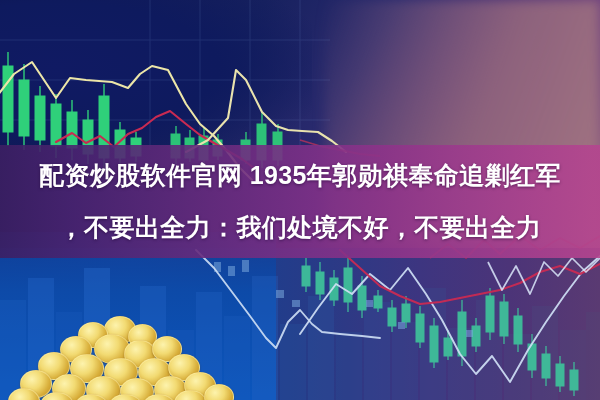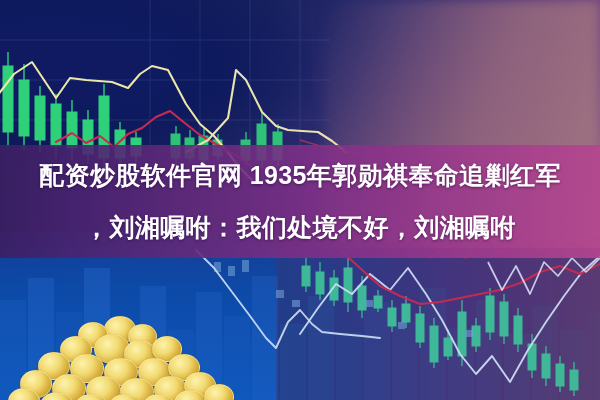--- a/index.html
+++ b/index.html
@@ -258,16 +258,16 @@
     <div class="coin" style="left:66px;top:80px;width:33px;height:26px;"></div>
     <div class="coin" style="left:100px;top:80px;width:33px;height:26px;"></div>
     <div class="coin" style="left:134px;top:80px;width:32px;height:26px;"></div>
     <div class="coin" style="left:166px;top:76px;width:31px;height:25px;"></div>
     <div class="coin" style="left:196px;top:70px;width:28px;height:24px;"></div>
   </div>
 
   <div class="band"></div>
   <div class="band-inner">
     <div class="title-line">配资炒股软件官网 1935年郭勋祺奉命追剿红军</div>
-    <div class="title-line">，刘湘嘱咐：我们处境不好，刘湘嘱咐</div>
+    <div class="title-line">，不要出全力：我们处境不好，不要出全力</div>
   </div>
 
 </div>
 
 </body></html>

